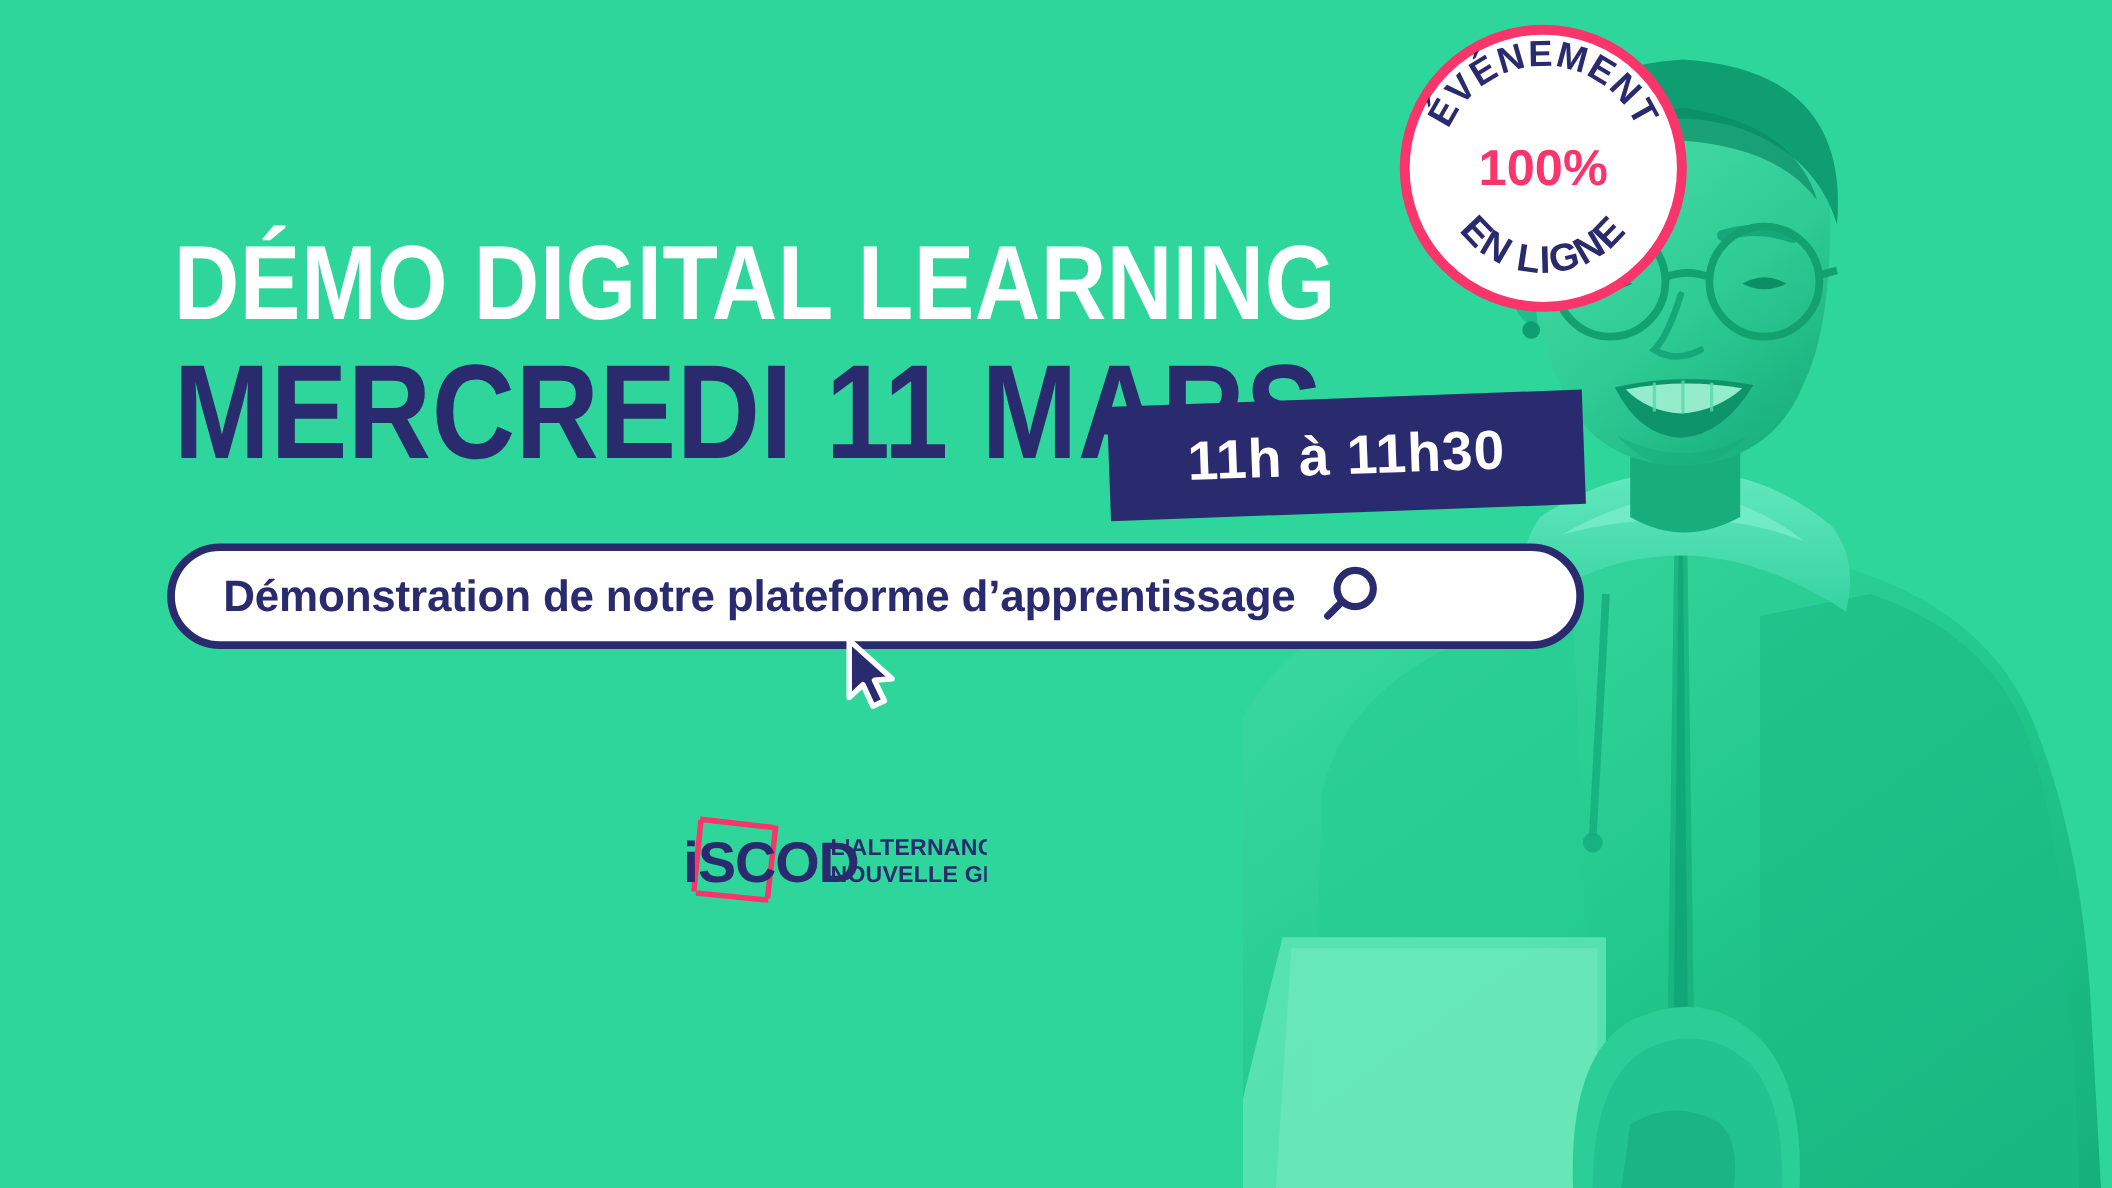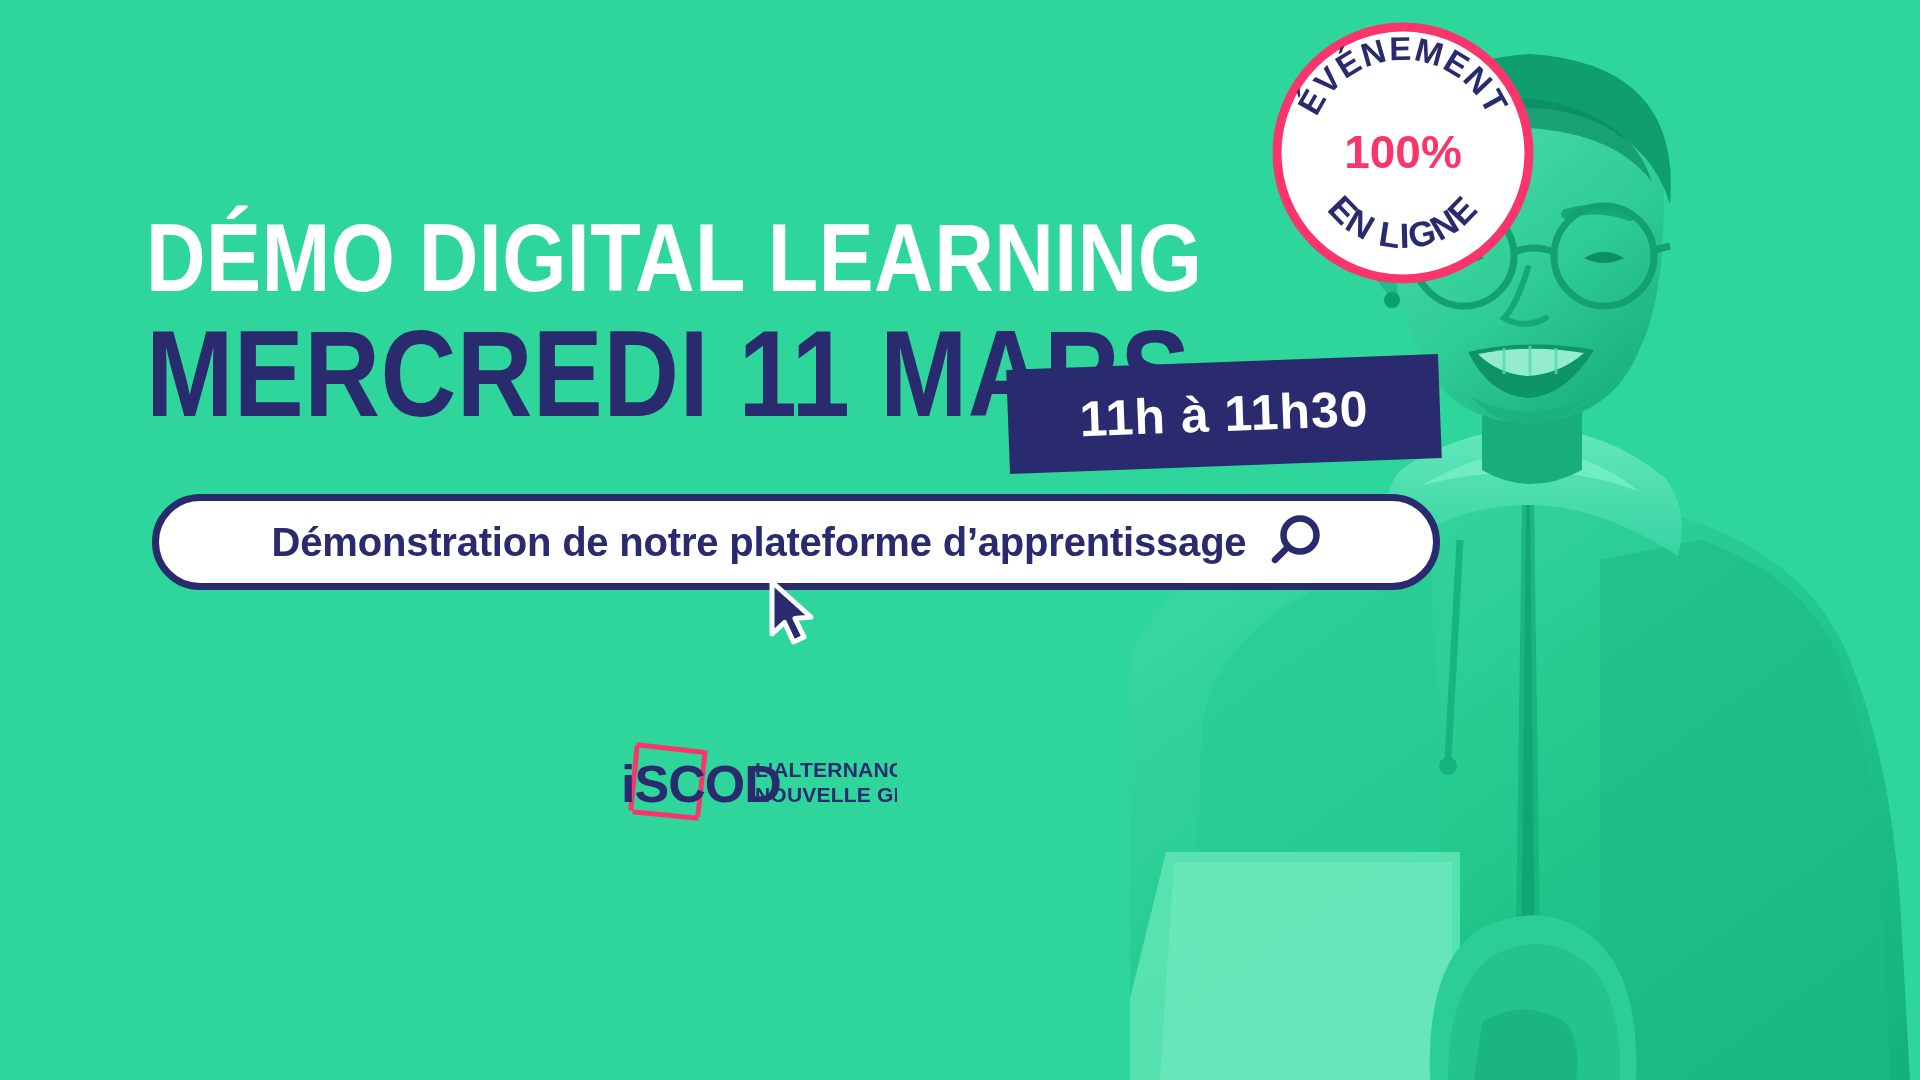--- a/index.html
+++ b/index.html
@@ -29,21 +29,21 @@
     top: 0;
     width: 790px;
     height: 1080px;
     overflow: hidden;
   }
   #photo-layer svg { display: block; }
 
   
   #headline {
     position: absolute;
-    left: 146px;
+    left: 158px;
     top: 212px;
     width: 1120px;
     text-align: center;
   }
   .title-line1 {
     font-family: "Liberation Sans Narrow", "Liberation Sans", sans-serif;
     font-weight: 700;
     font-size: 96px;
     line-height: 0.95;
     letter-spacing: 0.5px;
@@ -72,21 +72,21 @@
     left: 152px;
     top: 494px;
     width: 1288px;
     height: 96px;
     background: #FFFFFF;
     border: 7px solid #2A2A6E;
     border-radius: 52px;
     box-sizing: border-box;
     display: flex;
     align-items: center;
-    justify-content: center;
+    justify-content: flex-start;
     padding: 0 38px 0 44px;
   }
   #search-text {
     font-family: "Liberation Sans", sans-serif;
     font-weight: 700;
     font-size: 40px;
     letter-spacing: -0.2px;
     color: #2A2A6E;
     white-space: nowrap;
   }

